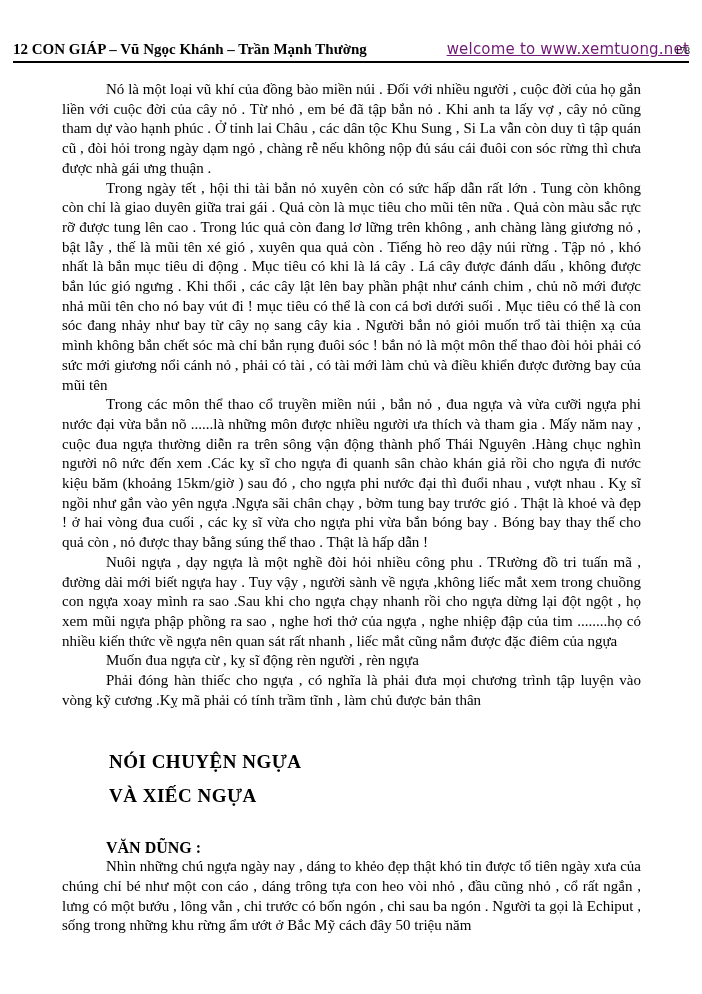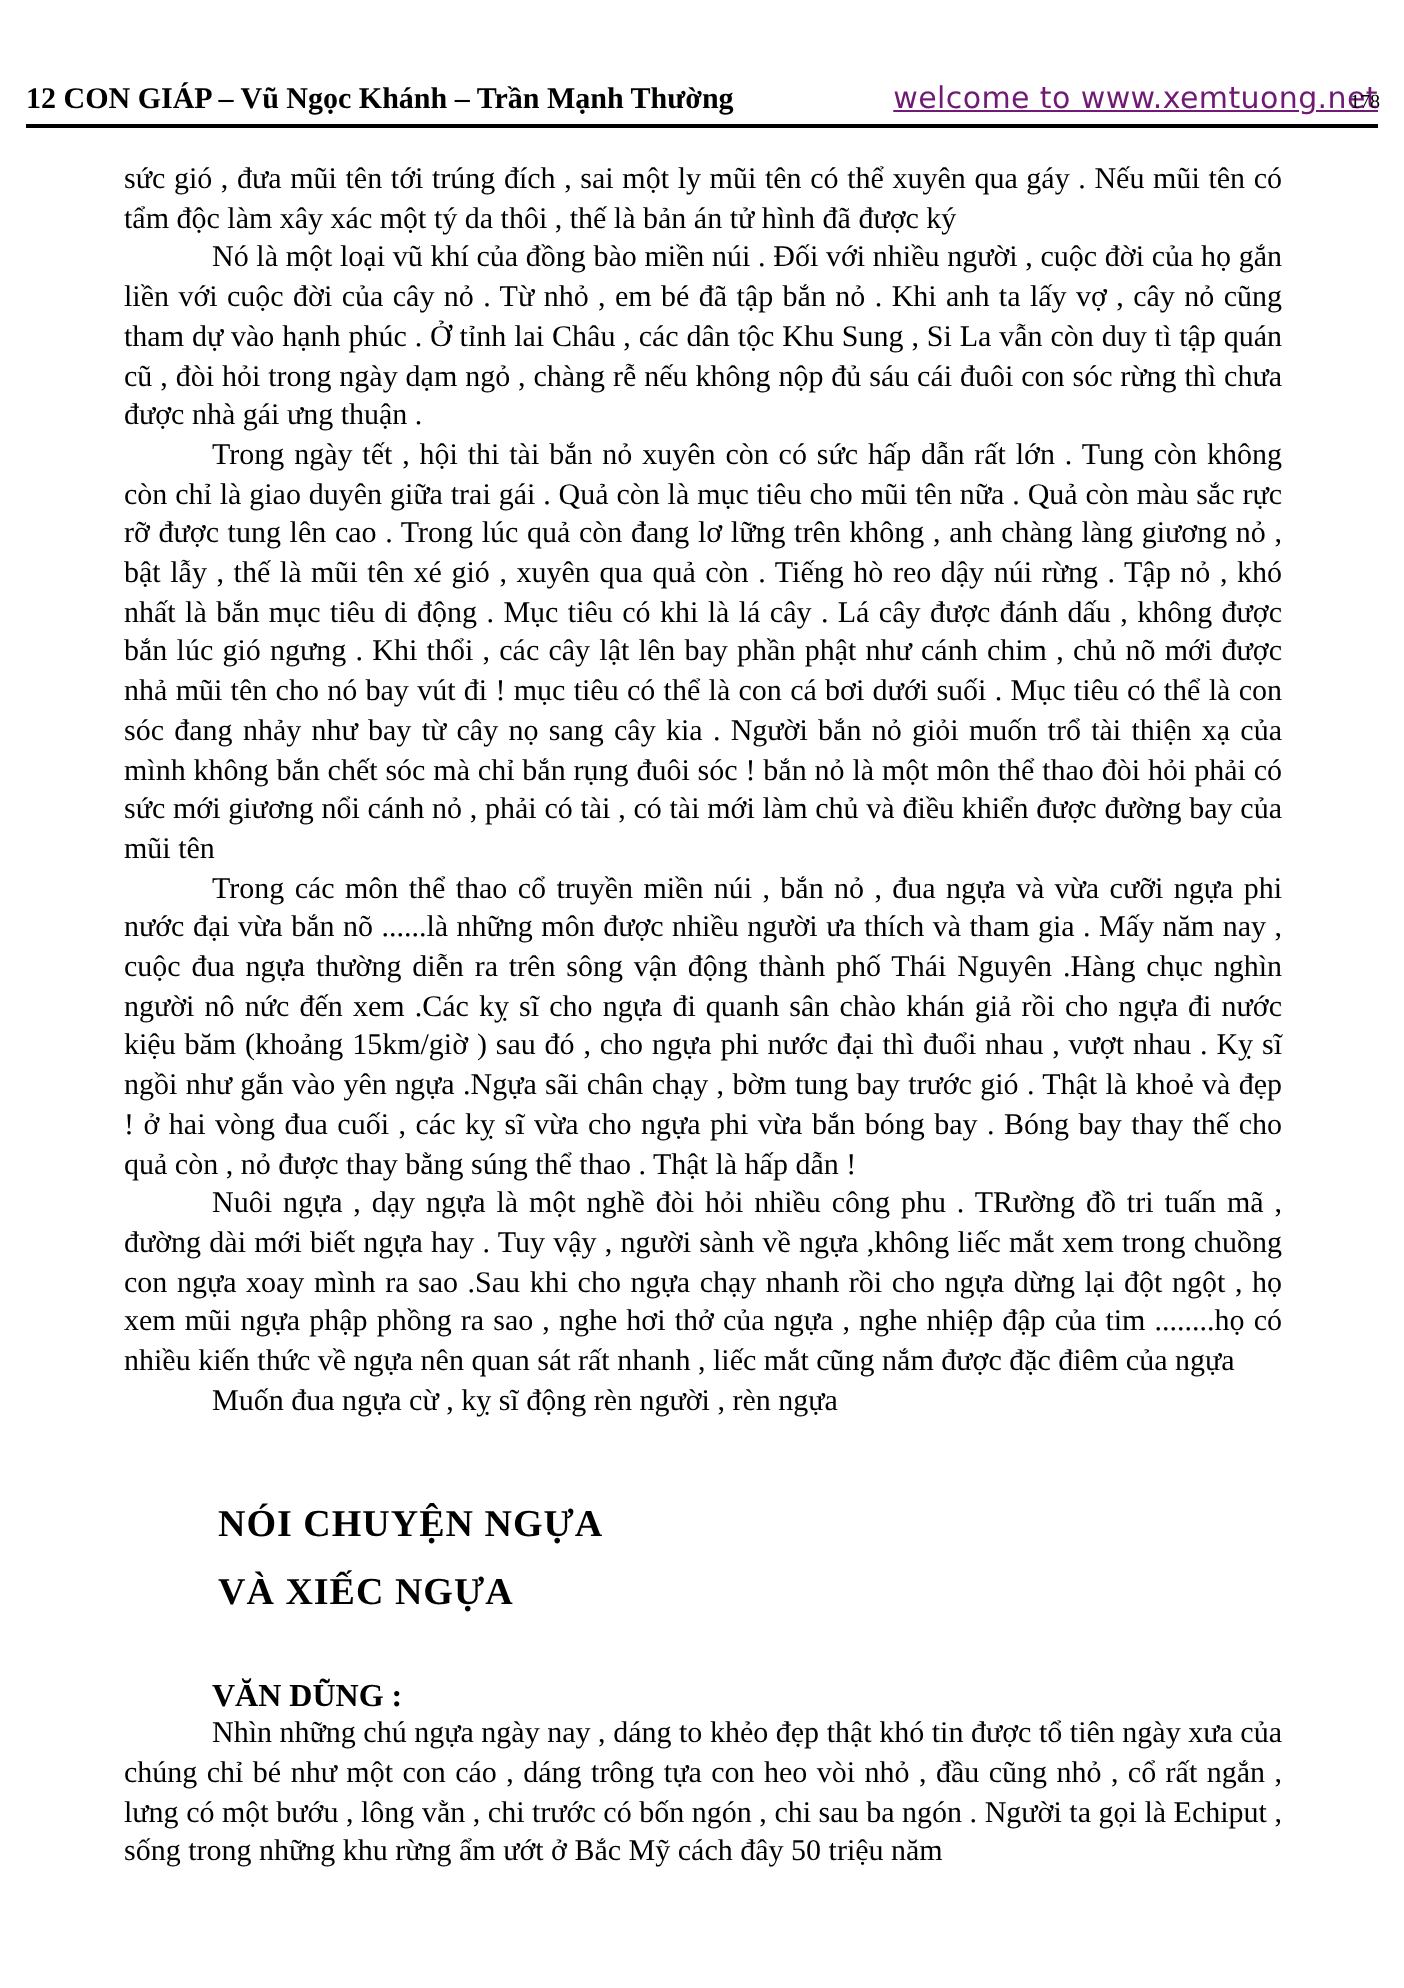--- a/index.html
+++ b/index.html
@@ -86,32 +86,32 @@
     <div class="hdr-right">
       <a class="hdr-link">welcome to www.xemtuong.net</a>
       <span class="hdr-page">178</span>
     </div>
   </header>
 
   <div class="rule"></div>
 
   <main class="content">
 
-    <p class="para noindent">sức gió , đưa mũi tên tới trúng đích , sai một ly mũi tên có thể xuyên qua gáy . Nếu mũi tên có tẩm độc làm xây xác một tý da thôi , thế là bản án tử hình đã được ký</p>
 
     <p class="para">Nó là một loại vũ khí của đồng bào miền núi . Đối với nhiều người , cuộc đời của họ gắn liền với cuộc đời của cây nỏ . Từ nhỏ , em bé đã tập bắn nỏ . Khi anh ta lấy vợ , cây nỏ cũng tham dự vào hạnh phúc . Ở tỉnh lai Châu , các dân tộc Khu Sung , Si La vẫn còn duy tì tập quán cũ , đòi hỏi trong ngày dạm ngỏ , chàng rễ nếu không nộp đủ sáu cái đuôi con sóc rừng thì chưa được nhà gái ưng thuận .</p>
 
     <p class="para">Trong ngày tết , hội thi tài bắn nỏ xuyên còn có sức hấp dẫn rất lớn . Tung còn không còn chỉ là giao duyên giữa trai gái . Quả còn là mục tiêu cho mũi tên nữa . Quả còn màu sắc rực rỡ được tung lên cao . Trong lúc quả còn đang lơ lững trên không , anh chàng làng giương nỏ , bật lẫy , thế là mũi tên xé gió , xuyên qua quả còn . Tiếng hò reo dậy núi rừng . Tập nỏ , khó nhất là bắn mục tiêu di động . Mục tiêu có khi là lá cây . Lá cây được đánh dấu , không được bắn lúc gió ngưng . Khi thổi , các cây lật lên bay phần phật như cánh chim , chủ nõ mới được nhả mũi tên cho nó bay vút đi ! mục tiêu có thể là con cá bơi dưới suối . Mục tiêu có thể là con sóc đang nhảy như bay từ cây nọ sang cây kia . Người bắn nỏ giỏi muốn trổ tài thiện xạ của mình không bắn chết sóc mà chỉ bắn rụng đuôi sóc ! bắn nỏ là một môn thể thao đòi hỏi phải có sức mới giương nổi cánh nỏ , phải có tài , có tài mới làm chủ và điều khiển được đường bay của mũi tên</p>
 
     <p class="para">Trong các môn thể thao cổ truyền miền núi , bắn nỏ , đua ngựa và vừa cưỡi ngựa phi nước đại vừa bắn nõ ......là những môn được nhiều người ưa thích và tham gia . Mấy năm nay , cuộc đua ngựa thường diễn ra trên sông vận động thành phố Thái Nguyên .Hàng chục nghìn người nô nức đến xem .Các kỵ sĩ cho ngựa đi quanh sân chào khán giả rồi cho ngựa đi nước kiệu băm (khoảng 15km/giờ ) sau đó , cho ngựa phi nước đại thì đuổi nhau , vượt nhau . Kỵ sĩ ngồi như gắn vào yên ngựa .Ngựa sãi chân chạy , bờm tung bay trước gió . Thật là khoẻ và đẹp ! ở hai vòng đua cuối , các kỵ sĩ vừa cho ngựa phi vừa bắn bóng bay . Bóng bay thay thế cho quả còn , nỏ được thay bằng súng thể thao . Thật là hấp dẫn !</p>
 
     <p class="para">Nuôi ngựa , dạy ngựa là một nghề đòi hỏi nhiều công phu . TRường đồ tri tuấn mã , đường dài mới biết ngựa hay . Tuy vậy , người sành về ngựa ,không liếc mắt xem trong chuồng con ngựa xoay mình ra sao .Sau khi cho ngựa chạy nhanh rồi cho ngựa dừng lại đột ngột , họ xem mũi ngựa phập phồng ra sao , nghe hơi thở của ngựa , nghe nhiệp đập của tim ........họ có nhiều kiến thức về ngựa nên quan sát rất nhanh , liếc mắt cũng nắm được đặc điêm của ngựa</p>
 
     <p class="para">Muốn đua ngựa cừ , kỵ sĩ động rèn người , rèn ngựa</p>
 
+    <p class="para">Phải đóng hàn thiếc cho ngựa , có nghĩa là phải đưa mọi chương trình tập luyện vào vòng kỹ cương .Kỵ mã phải có tính trầm tĩnh , làm chủ được bản thân</p>
 
     <h1 class="title">
       <span class="title-line">NÓI CHUYỆN NGỰA</span>
       <span class="title-line">VÀ XIẾC NGỰA</span>
     </h1>
 
     <p class="subhead">VĂN DŨNG :</p>
 
     <p class="para">Nhìn những chú ngựa ngày nay , dáng to khẻo đẹp thật khó tin được tổ tiên ngày xưa của chúng chỉ bé như một con cáo , dáng trông tựa con heo vòi nhỏ , đầu cũng nhỏ , cổ rất ngắn , lưng có một bướu , lông vằn , chi trước có bốn ngón , chi sau ba ngón . Người ta gọi là Echiput , sống trong những khu rừng ẩm ướt ở Bắc Mỹ cách đây 50 triệu năm</p>
 

